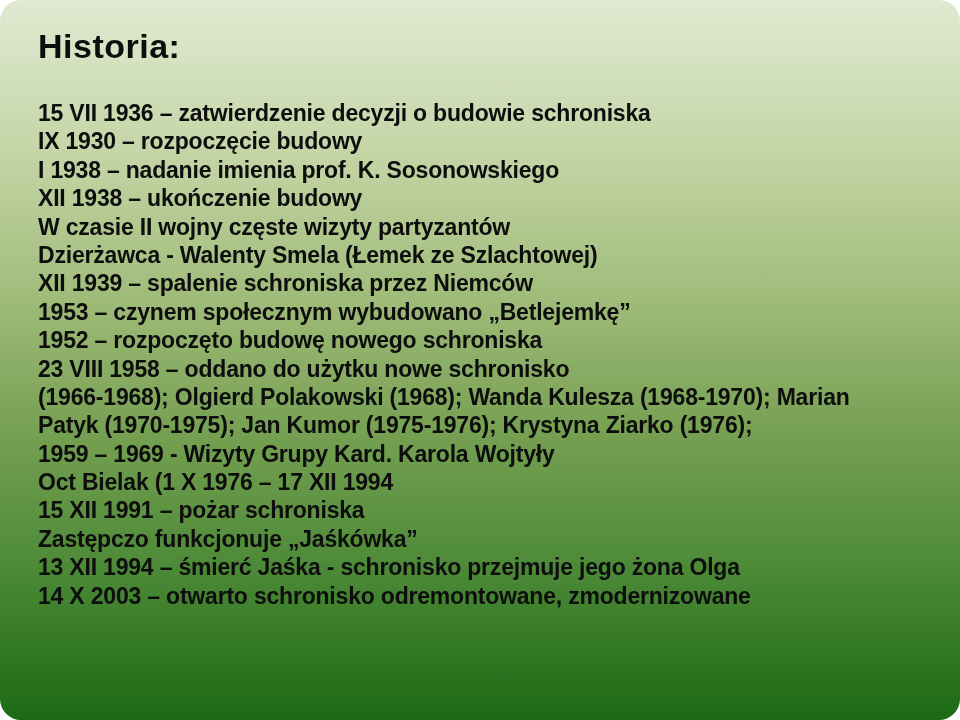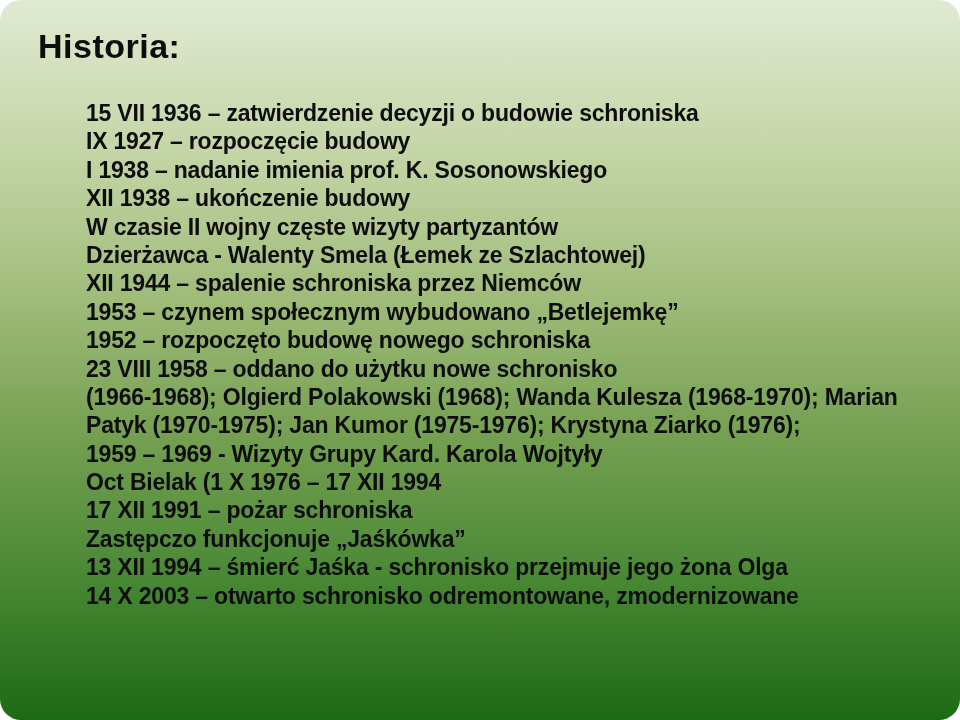--- a/index.html
+++ b/index.html
@@ -37,42 +37,41 @@
     left: 38px;
     width: 915px;
   }
   .history-line {
     font-size: 23px;
     font-weight: bold;
     line-height: 28.4px;
     height: 28.4px;
     white-space: nowrap;
     letter-spacing: -0.2px;
-    margin-left: 48px;
   }
 </style>
 </head>
 <body>
 
 <div class="slide">
   <div class="slide-title">Historia:</div>
 
   <div class="history-lines">
     <div class="history-line">15 VII 1936 – zatwierdzenie decyzji o budowie schroniska</div>
-    <div class="history-line">IX 1927 – rozpoczęcie budowy</div>
+    <div class="history-line">IX 1930 – rozpoczęcie budowy</div>
     <div class="history-line">I 1938 – nadanie imienia prof. K. Sosonowskiego</div>
     <div class="history-line">XII 1938 – ukończenie budowy</div>
     <div class="history-line">W czasie II wojny częste wizyty partyzantów</div>
     <div class="history-line">Dzierżawca  - Walenty Smela (Łemek ze Szlachtowej)</div>
-    <div class="history-line">XII 1944 – spalenie schroniska przez Niemców</div>
+    <div class="history-line">XII 1939 – spalenie schroniska przez Niemców</div>
     <div class="history-line">1953 – czynem społecznym wybudowano „Betlejemkę”</div>
     <div class="history-line">1952 – rozpoczęto budowę nowego schroniska</div>
     <div class="history-line">23 VIII 1958 – oddano do użytku nowe schronisko</div>
     <div class="history-line">(1966-1968); Olgierd Polakowski (1968); Wanda Kulesza (1968-1970); Marian</div>
     <div class="history-line">Patyk (1970-1975); Jan Kumor (1975-1976);  Krystyna Ziarko (1976);</div>
     <div class="history-line">1959 – 1969 - Wizyty Grupy Kard.  Karola Wojtyły</div>
     <div class="history-line">Oct Bielak (1 X 1976 – 17 XII 1994</div>
-    <div class="history-line">17 XII 1991 – pożar schroniska</div>
+    <div class="history-line">15 XII 1991 – pożar schroniska</div>
     <div class="history-line">Zastępczo funkcjonuje „Jaśkówka”</div>
     <div class="history-line">13 XII 1994 – śmierć Jaśka - schronisko przejmuje jego żona Olga</div>
     <div class="history-line">14 X 2003 – otwarto schronisko odremontowane, zmodernizowane</div>
   </div>
 </div>
 
 </body></html>

